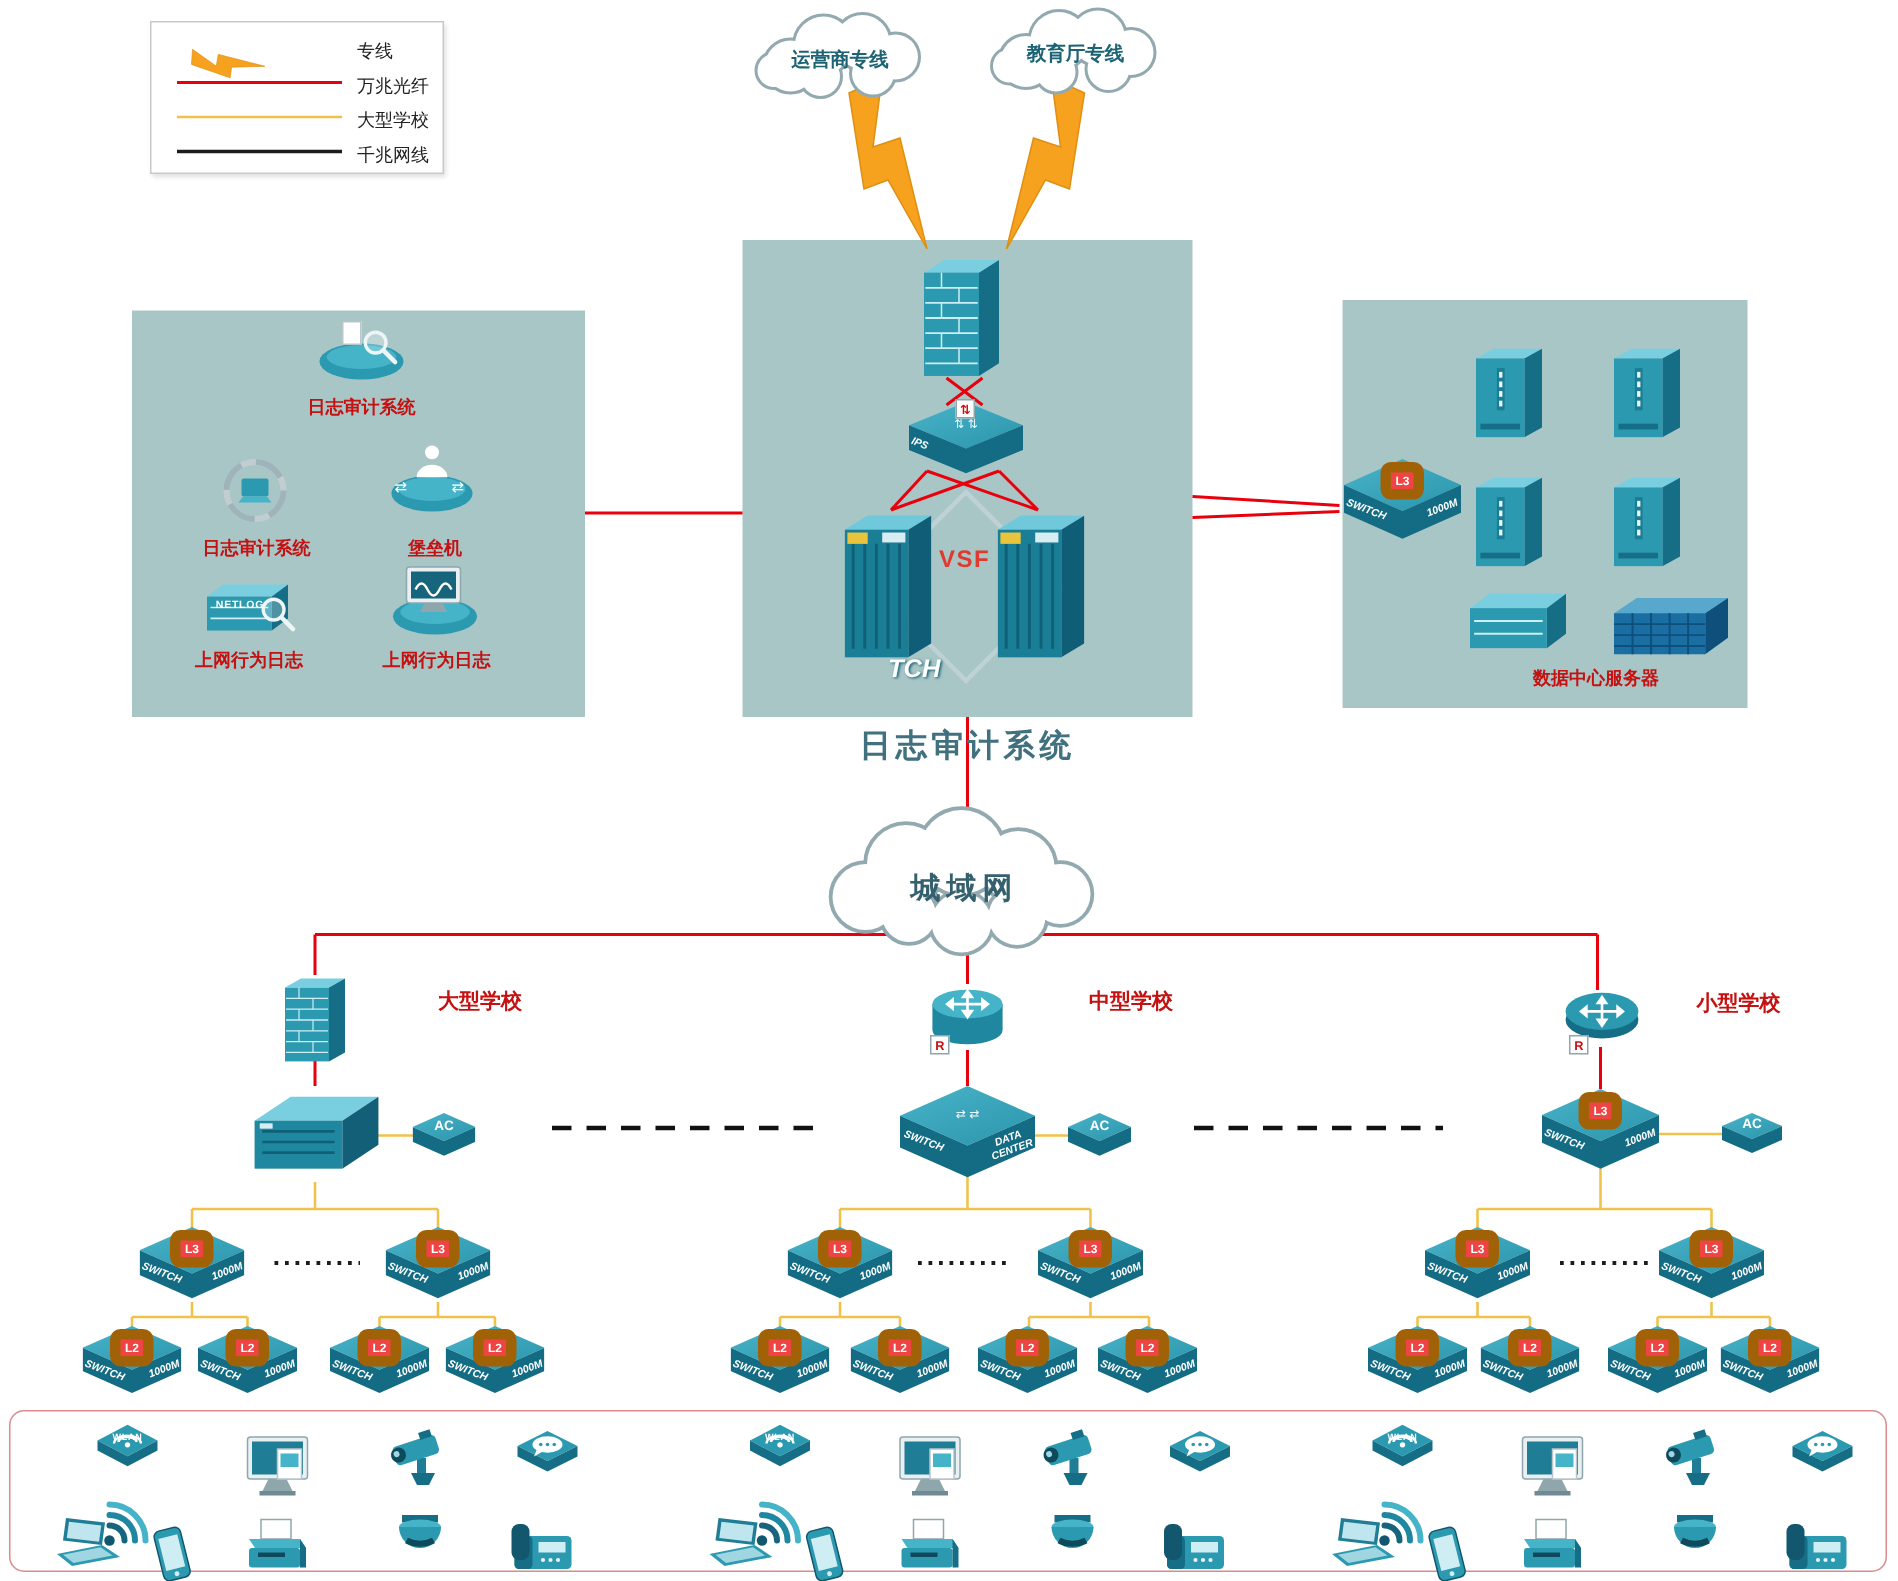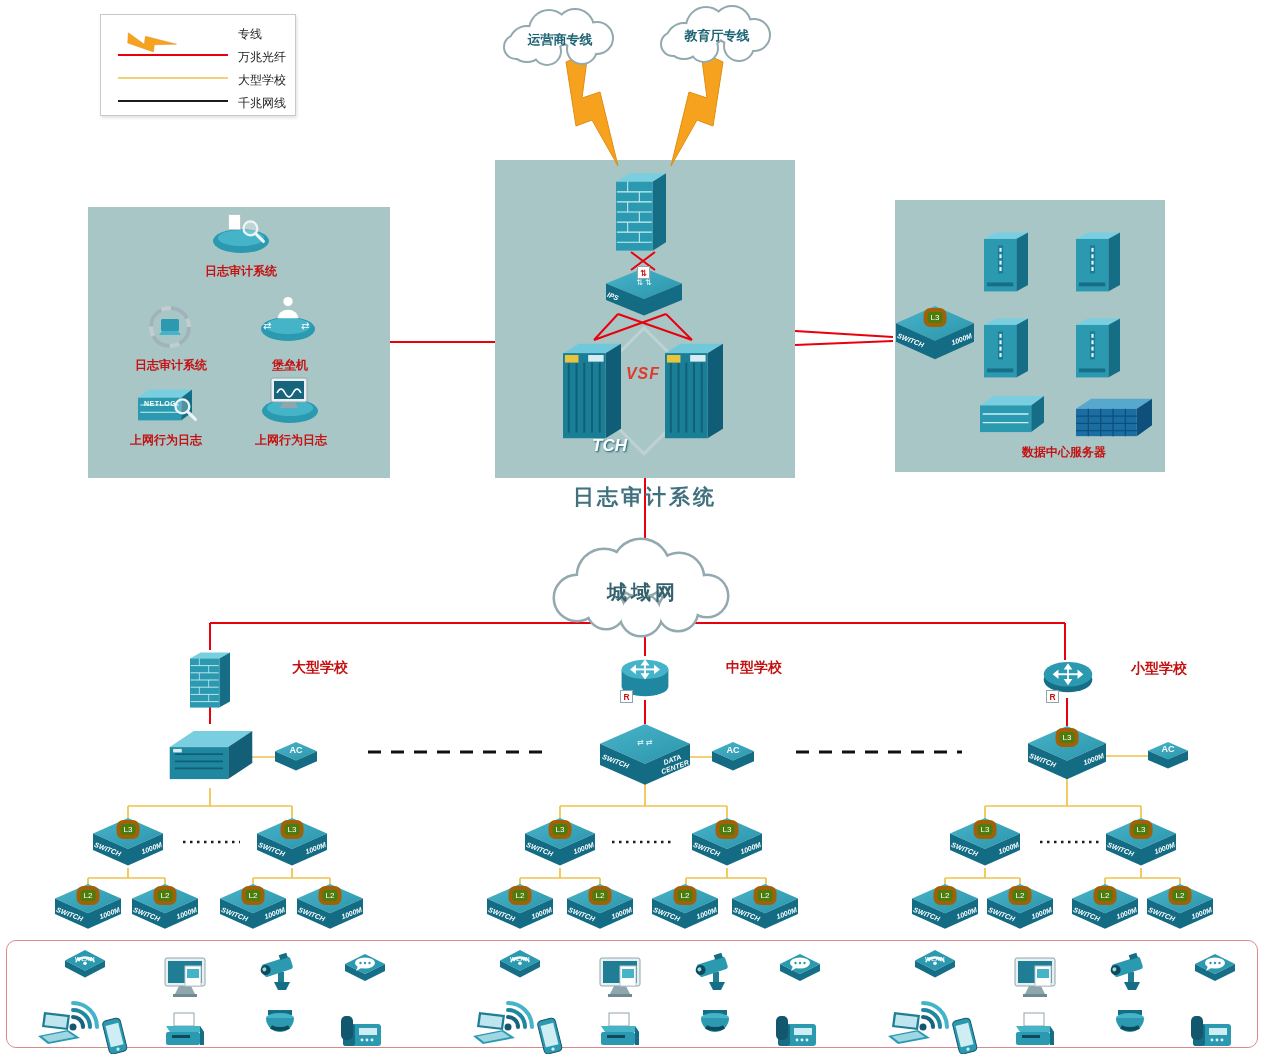--- a/index.html
+++ b/index.html
@@ -11,30 +11,30 @@
 .lab{position:absolute;white-space:nowrap}
 .red{color:#c41111;font-weight:bold;font-size:12px}
 .school{font-size:14px}
 .ctr{transform:translateX(-50%)}
 .cloudlab{position:absolute;color:#1d6374;font-weight:bold;font-size:13px;transform:translate(-50%,-50%);white-space:nowrap}
 .legendbox{position:absolute;left:100px;top:14px;width:196px;height:102px;background:#fff;border:1px solid #c9c9c9;box-shadow:1px 2px 3px rgba(0,0,0,.12)}
 .llab{position:absolute;font-size:12px;color:#222;white-space:nowrap}
 .sw{position:absolute}
 .sw>.ft{position:absolute;left:0;top:0;width:100%;height:100%;clip-path:polygon(50% 0,100% 31%,50% 62%,0 31%);background:linear-gradient(160deg,#49b4c9,#1f8aa1)}
 .sw>.fe{position:absolute;left:0;top:0;width:100%;height:100%;clip-path:polygon(0 31%,50% 62%,100% 31%,100% 64%,50% 95%,0 64%);background:#136c84}
-.sw .badge{position:absolute;left:50%;top:4%;transform:translateX(-50%);background:#4d7c0f;border:4px solid #a16207;color:#fff;font-size:8px;font-weight:normal;padding:0 3px;border-radius:7px;line-height:11px;z-index:2;white-space:nowrap}
+.sw .badge{position:absolute;left:50%;top:4%;transform:translateX(-50%);background:#ef4444;border:7px solid #a16207;color:#fff;font-size:8px;font-weight:bold;padding:0 3px;border-radius:7px;line-height:11px;z-index:2;white-space:nowrap}
 .sw .arr{position:absolute;left:50%;top:30%;transform:translate(-50%,-50%);color:#eafcff;font-size:8px;line-height:1;z-index:1;white-space:nowrap}
 .sw .wl{position:absolute;left:4%;top:46%;color:#fff;font-style:italic;font-weight:bold;font-size:7px;transform:rotate(21deg);transform-origin:left top;white-space:nowrap;z-index:2}
 .sw .wr{position:absolute;right:4%;top:46%;color:#fff;font-style:italic;font-weight:bold;font-size:7px;transform:rotate(-21deg);transform-origin:right top;white-space:nowrap;z-index:2}
 .sw .wr2{position:absolute;right:2%;top:40%;width:40%;text-align:center;color:#fff;font-style:italic;font-weight:bold;font-size:7px;line-height:1.1;transform:rotate(-20deg);transform-origin:right top;z-index:2}
 .acl{position:absolute;left:50%;top:26%;transform:translate(-50%,-50%);color:#fff;font-weight:bold;font-size:9px;z-index:2}
 .rtag{position:absolute;width:13px;height:13px;background:#fff;border:1px solid #8fa6ad;text-align:center;font-size:8.5px;line-height:12px;font-weight:bold;color:#cc1111;z-index:3}
 .doc{position:absolute;width:13px;height:16px;background:#fff;border:1px solid #b9c6cb;z-index:1}
 .watermark{position:absolute;left:598px;top:345px;width:92px;height:92px;border:3px solid rgba(205,218,222,.6);transform:rotate(45deg)}
-.vsf{position:absolute;left:643px;top:365px;transform:translateX(-50%);color:#e03a2f;font-weight:bold;font-style:italic;font-size:16px;letter-spacing:1px}
+.vsf{position:absolute;left:643px;top:365px;transform:translateX(-50%);color:#e03a2f;font-weight:bold;font-size:16px;letter-spacing:1px}
 .tch{position:absolute;left:592px;top:436px;color:#fff;font-weight:bold;font-style:italic;font-size:17px;text-shadow:1px 1px 2px #0e5c70}
 .dctitle{position:absolute;left:645px;top:483px;transform:translateX(-50%);font-family:"Liberation Serif","DejaVu Serif",serif;font-size:21px;font-weight:bold;color:#41707f;letter-spacing:3px;white-space:nowrap}
 .man{position:absolute;left:643px;top:592px;transform:translate(-50%,-50%);font-family:"Liberation Serif","DejaVu Serif",serif;font-size:20px;font-weight:bold;color:#35606e;letter-spacing:4px;white-space:nowrap}
 .endbox{position:absolute;left:6px;top:940px;width:1252px;height:108px;border:1px solid #d98b8b;border-radius:10px}
 .wlan{position:absolute;transform:translateX(-50%);color:#fff;font-size:6px;font-weight:bold;letter-spacing:.5px;z-index:2}
 .netlog{position:absolute;width:44px;text-align:center;color:#fff;font-weight:bold;font-size:7px;letter-spacing:.5px;z-index:2}
 .barr{position:absolute;color:#fff;font-size:10px;z-index:2}
 </style>
 </head>
 <body>

